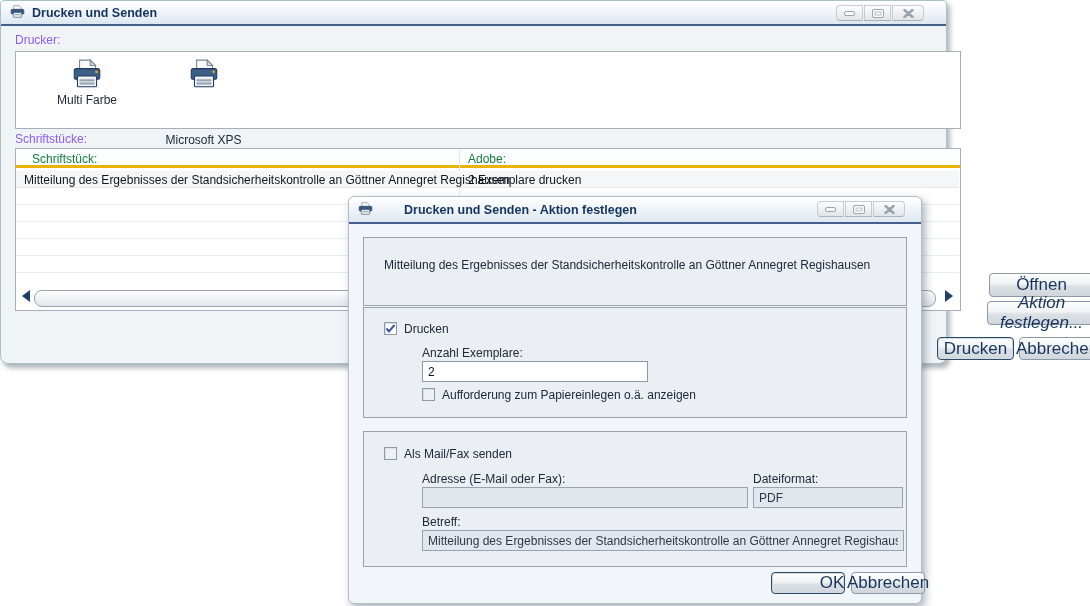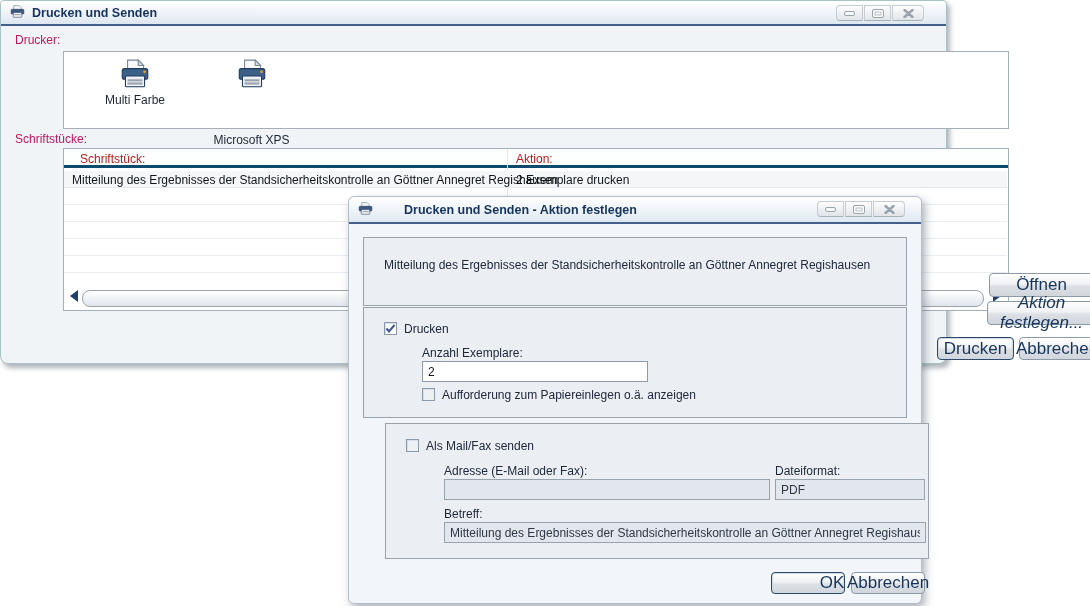--- a/index.html
+++ b/index.html
@@ -33,31 +33,31 @@
     width:27px; height:16px; display:flex; align-items:center; justify-content:center;
     background:linear-gradient(#fdfdfd,#eceef0 60%,#e2e5e8);
     border:1px solid #c6ccd2; border-bottom-color:#a9b1b9;
   }
   .winbtn:first-child { border-radius:4px 0 0 4px; }
   .winbtn:last-child  { border-radius:0 4px 4px 0; width:32px; }
   .glyph-min { width:11px; height:5px; border:1px solid #9aa4ae; background:#f6f8fa; border-radius:2px; }
   .glyph-max { width:12px; height:9px; border:1px solid #9aa4ae; background:#f6f8fa; border-radius:2px;
                box-shadow:inset 0 0 0 1.5px #fff, inset 0 0 0 2.5px #b6bec6; }
 
-  .label { position:absolute; font-size:12px; color:#be185d; }
-
-  .box { position:absolute; background:#ffffff; border:1px solid #a7afb8;margin-left:48px; }
+  .label { position:absolute; font-size:12px; color:#8b5cf6; }
+
+  .box { position:absolute; background:#ffffff; border:1px solid #a7afb8; }
   #printer-box { left:14px; top:50px; width:946px; height:78px; }
   .printer-item { position:absolute; top:7px; display:flex; flex-direction:column;
                   align-items:center; text-align:center; font-size:12px; color:#1c2534; }
   .printer-item .pname { margin-top:2px; line-height:14px; }
 
   #doc-list { left:14px; top:147px; width:946px; height:163px; }
   .list-header { position:absolute; left:0; top:0; right:0; height:19px;
-                 border-bottom:3px solid #0c4a6e; font-size:12px; color:#b91c1c;
+                 border-bottom:3px solid #eab308; font-size:12px; color:#15803d;
                  background:#fdfefe; }
   .col1-h { position:absolute; left:16px; top:3px; }
   .col2-h { position:absolute; left:452px; top:3px; }
   .col-divider { position:absolute; left:443px; top:0; height:138px; width:1px; background:#e2e8ee; }
   .list-row { position:absolute; left:0; top:22px; right:1px; height:17px;
               background:#f5f6f7; border-bottom:1px solid #e4e9ed;
               font-size:12px; color:#10151c; }
   .cell1 { position:absolute; left:8px; top:2px; white-space:nowrap; }
   .cell2 { position:absolute; left:452px; top:2px; white-space:nowrap; }
   .empty-rows { position:absolute; left:0; top:39px; right:1px; height:96px;
@@ -74,21 +74,21 @@
     position:absolute; display:flex; align-items:center; justify-content:center;
     font-size:17px; color:#17355c; cursor:default;
     background:linear-gradient(#fefefe,#f0f2f4 45%,#dde1e6 55%,#d0d6dc);
     border:1px solid #8c99a8; border-radius:4px; box-shadow:inset 0 1px 0 #ffffff;margin-left:12px;
   }
   .btn.default { border-color:#2d4a68; box-shadow:inset 0 0 0 1px #cfd9e2; }
 
   .panel { position:absolute; left:14px; width:544px; background:#ebeff4; border:1px solid #9aa2ac; }
   #doc-name-panel { top:40px; height:69px; }
   #print-panel    { top:110px; height:111px; }
-  #mail-panel     { top:226px; height:136px;margin-left:22px; }
+  #mail-panel     { top:234px; height:136px; }
   .panel-text { position:absolute; font-size:12px; color:#20293a; white-space:nowrap; }
 
   .checkbox { position:absolute; width:13px; height:13px; background:#ffffff;
               border:1px solid #8c99a8; box-shadow:inset 1px 1px 0 #dbe0e6;
               display:flex; align-items:center; justify-content:center; }
   .checkbox.dim { background:#eef1f4; }
 
   .ti { position:absolute; font-family:"Liberation Sans",sans-serif; font-size:12px;
         color:#10151c; border:1px solid #8c99a8; background:#ffffff; padding:0 5px; }
   .ti:disabled { background:#e2e7ed; border-color:#99a3ad; color:#2e3744; opacity:1; }
@@ -150,21 +150,21 @@
       </svg>
       <span class="pname">Microsoft XPS Document Writer</span>
     </div>
   </div>
 
   <div class="label" style="left:14px; top:131px;">Schriftstücke:</div>
 
   <div class="box" id="doc-list">
     <div class="list-header">
       <span class="col1-h">Schriftstück:</span>
-      <span class="col2-h">Aktion:</span>
+      <span class="col2-h">Adobe:</span>
     </div>
     <div class="col-divider"></div>
     <div class="list-row">
       <span class="cell1">Mitteilung des Ergebnisses der Standsicherheitskontrolle an Göttner Annegret Regishausen</span>
       <span class="cell2">2 Exemplare drucken</span>
     </div>
     <div class="empty-rows"></div>
     <div class="hscroll-arrow arrow-left"></div>
     <div class="hscroll-thumb"></div>
     <div class="hscroll-arrow arrow-right"></div>

